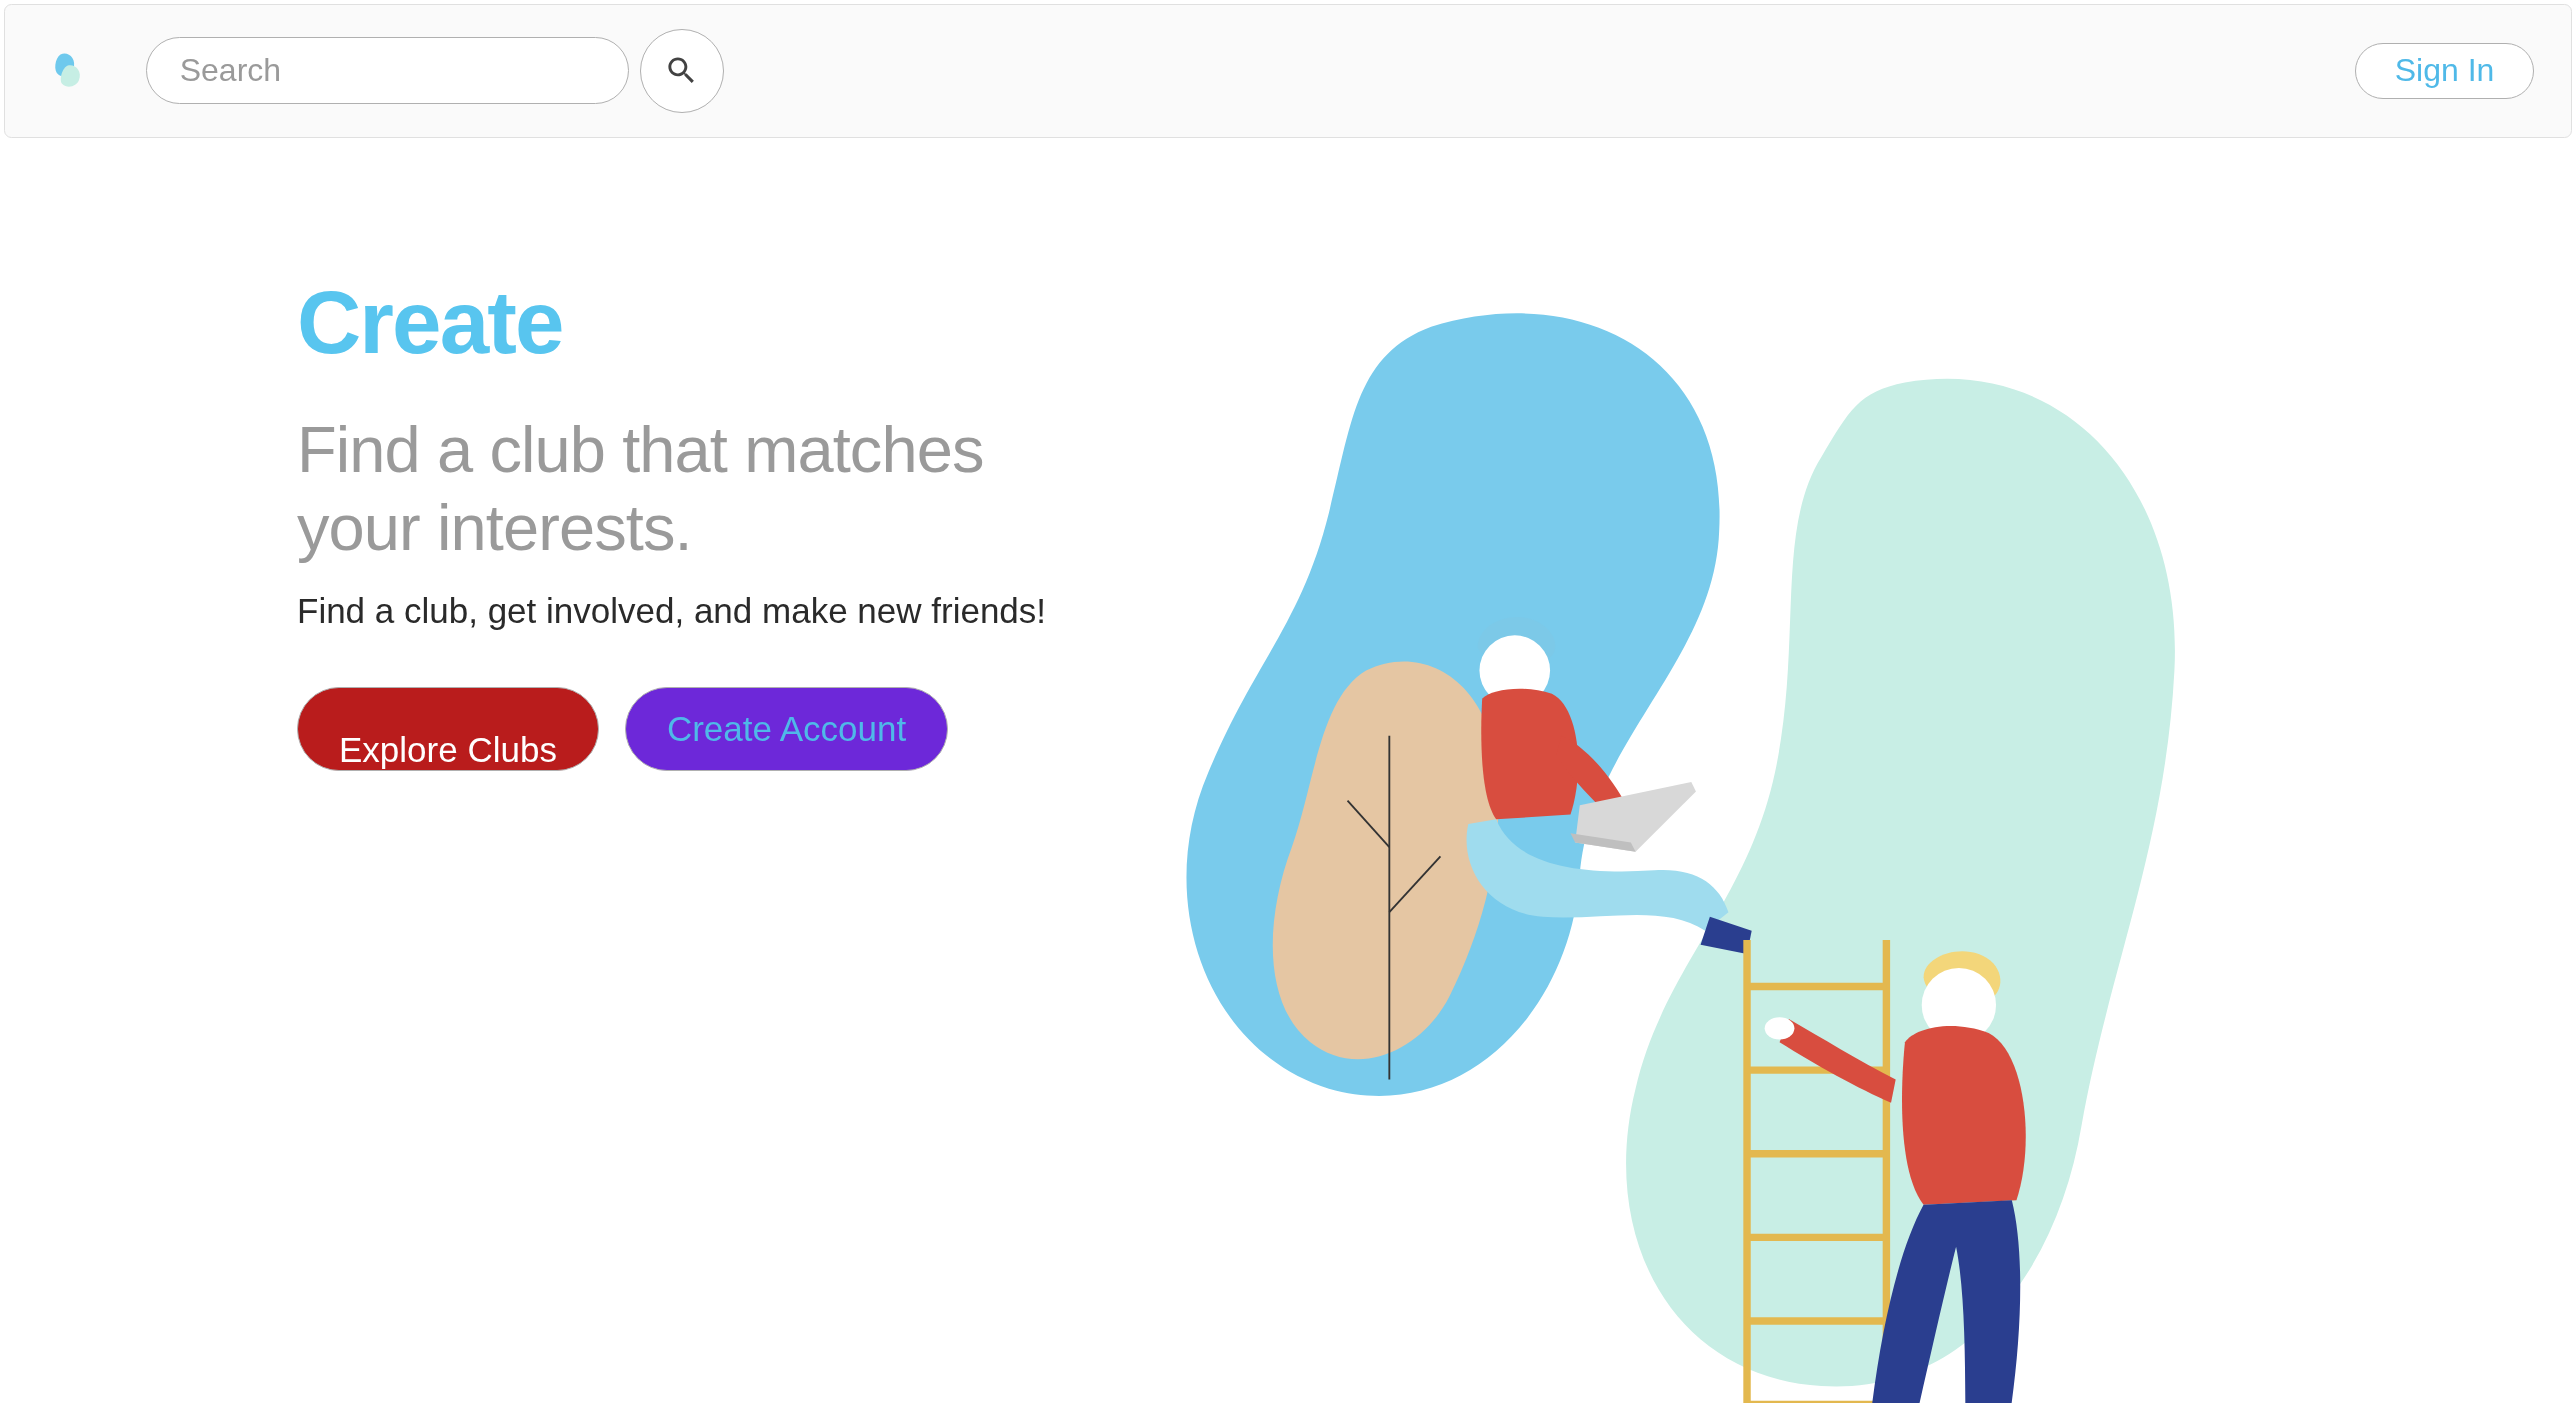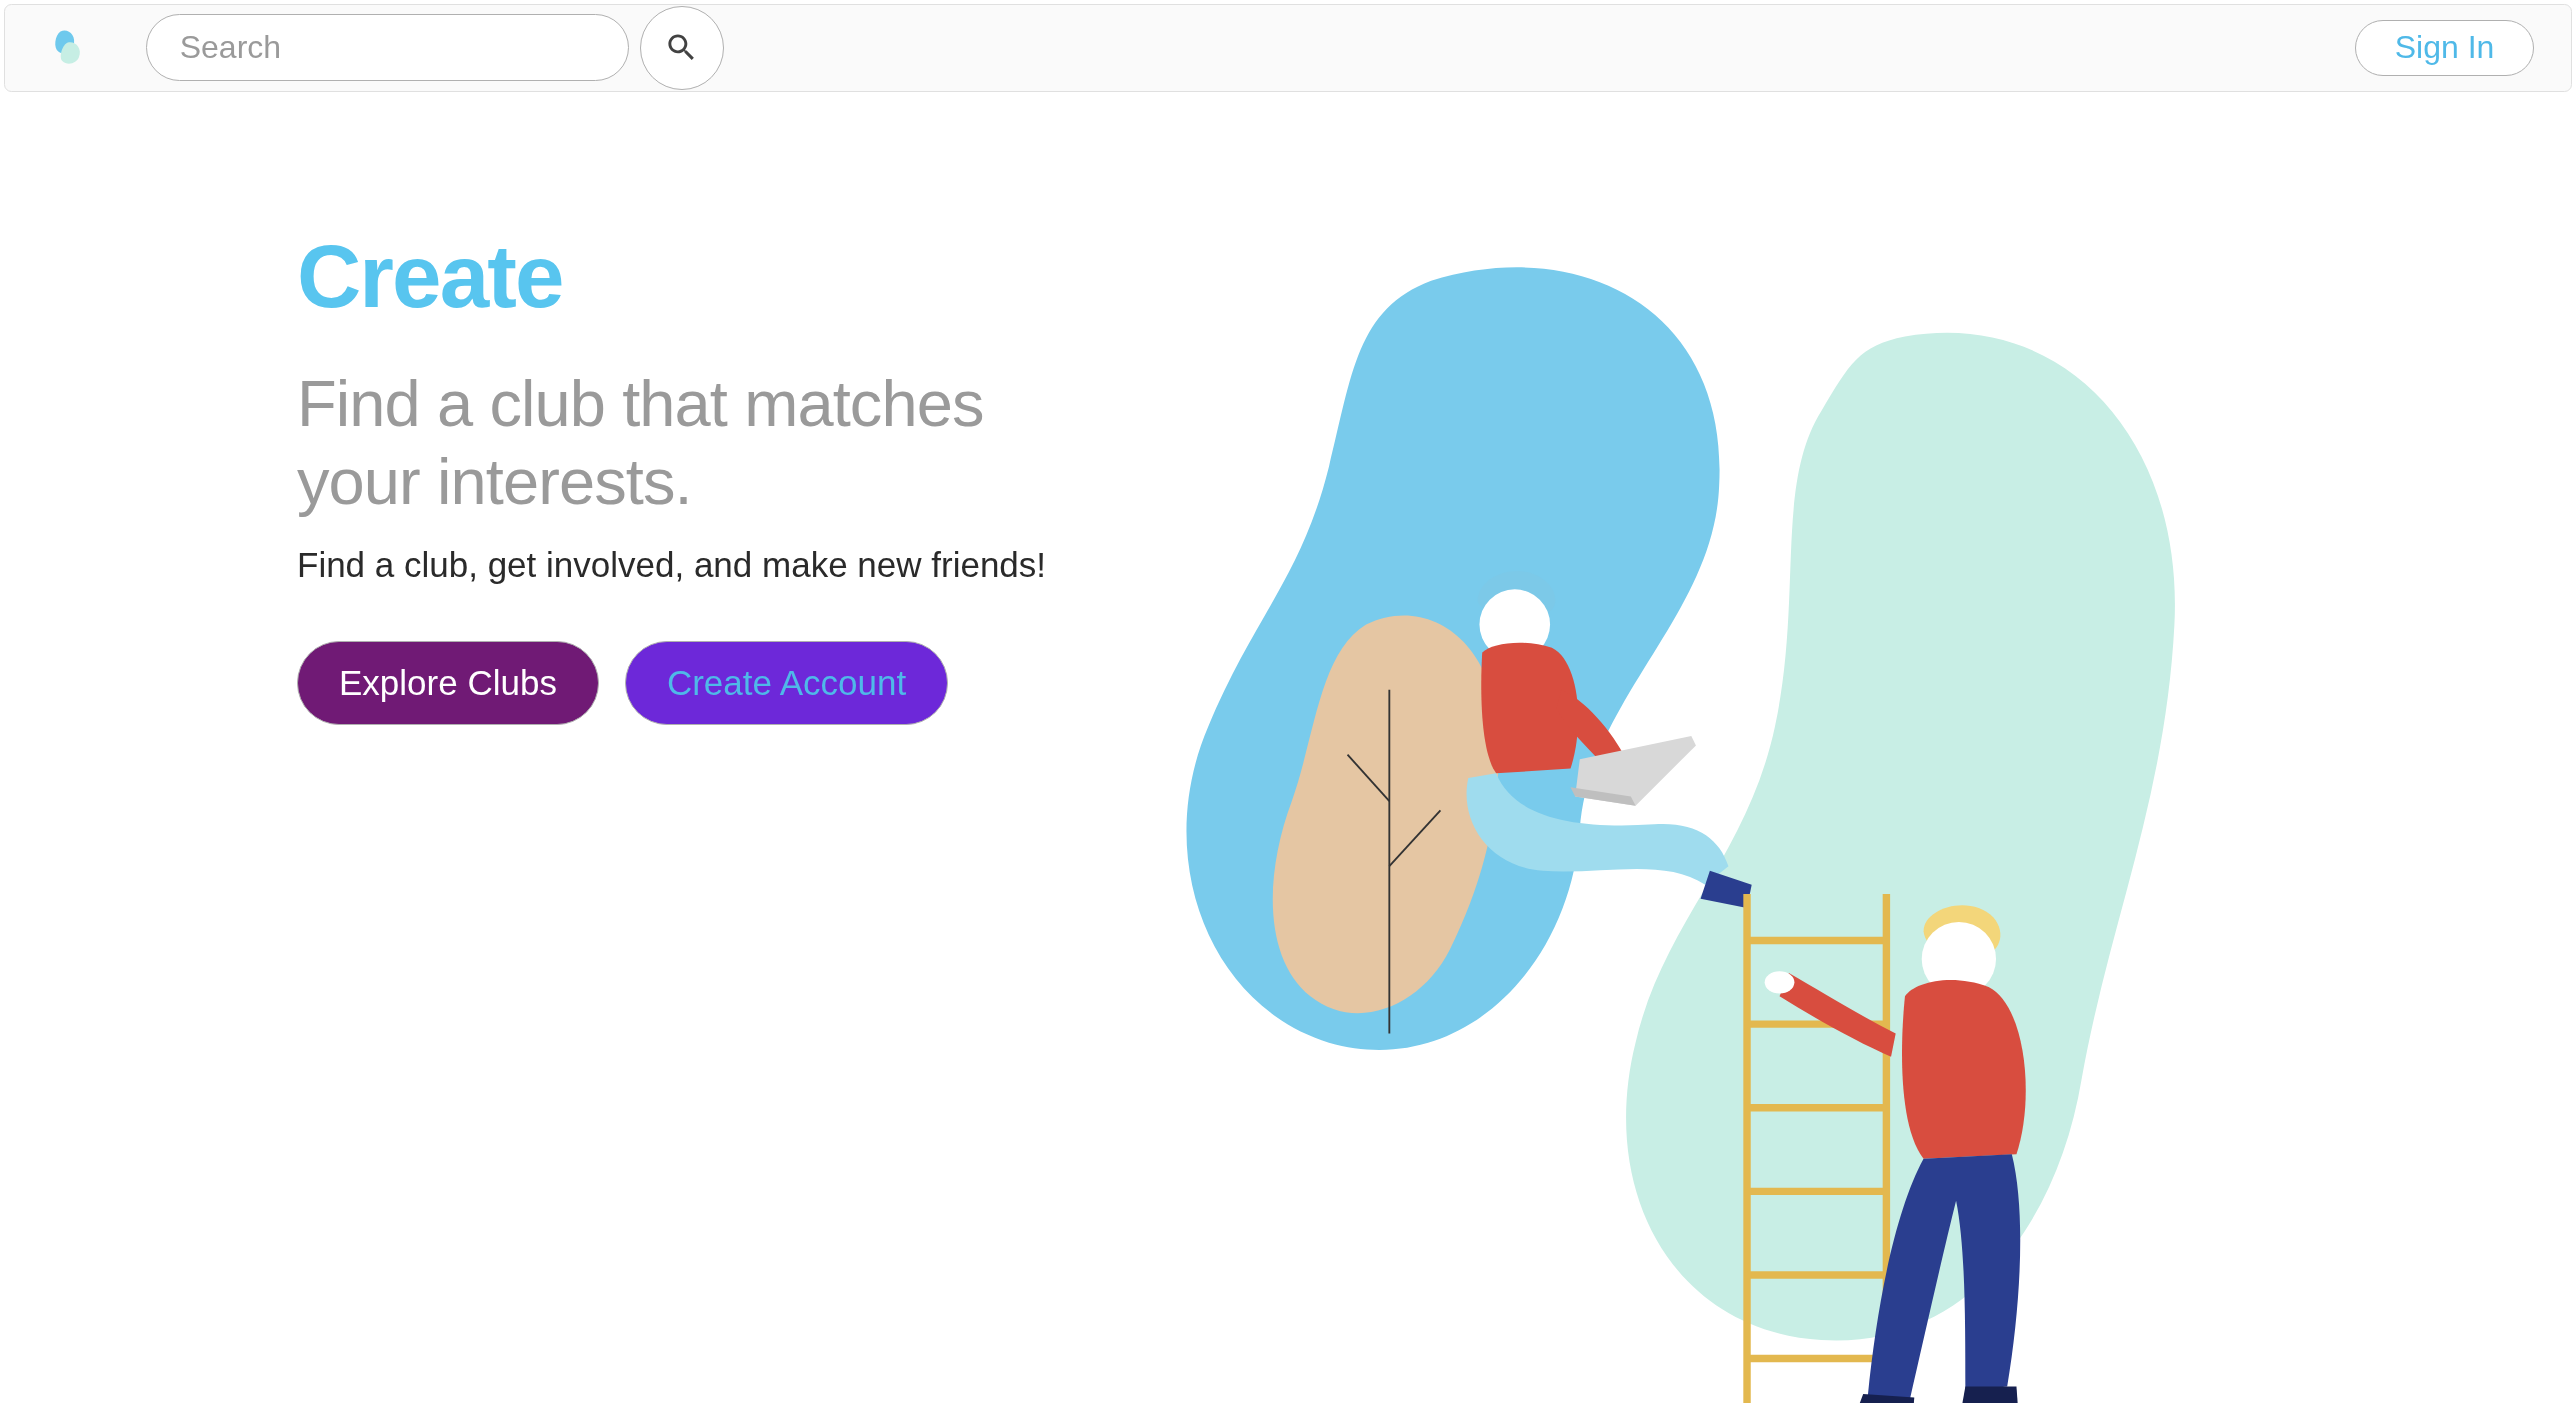--- a/index.html
+++ b/index.html
@@ -9,21 +9,21 @@
     }
     body {
       font-family: -apple-system, BlinkMacSystemFont, "Segoe UI", Helvetica, Arial, sans-serif;
       background: #ffffff;
       width: 2576px;
       height: 1403px;
     }
     .header {
       display: flex;
       align-items: center;
-      padding: 1px 37px;
+      padding: 24px 37px;
       border: 0.9px solid #e0e0e0;
       border-radius: 7.4px;
       margin: 3.7px;
       background: #fafafa;
     }
     .logo-icon {
       width: 48px;
       height: 48px;
       margin-right: 56px;
       position: relative;
@@ -112,22 +112,23 @@
       padding: 0 41px;
       border-radius: 45px;
       font-size: 35px;
       cursor: pointer;
       display: flex;
       align-items: center;
       justify-content: center;
       border: 1.9px solid #b0b0b0;
     }
     .btn-primary {
-      background: #701a75;
+      background: #b91c1c;
       color: #ffffff;
+      align-items: flex-end;
     }
     .btn-secondary {
       background: #6d28d9;
       color: #4fb9e8;
     }
     .illustration {
       flex: 1;
       position: relative;
       height: 1208px;
     }

